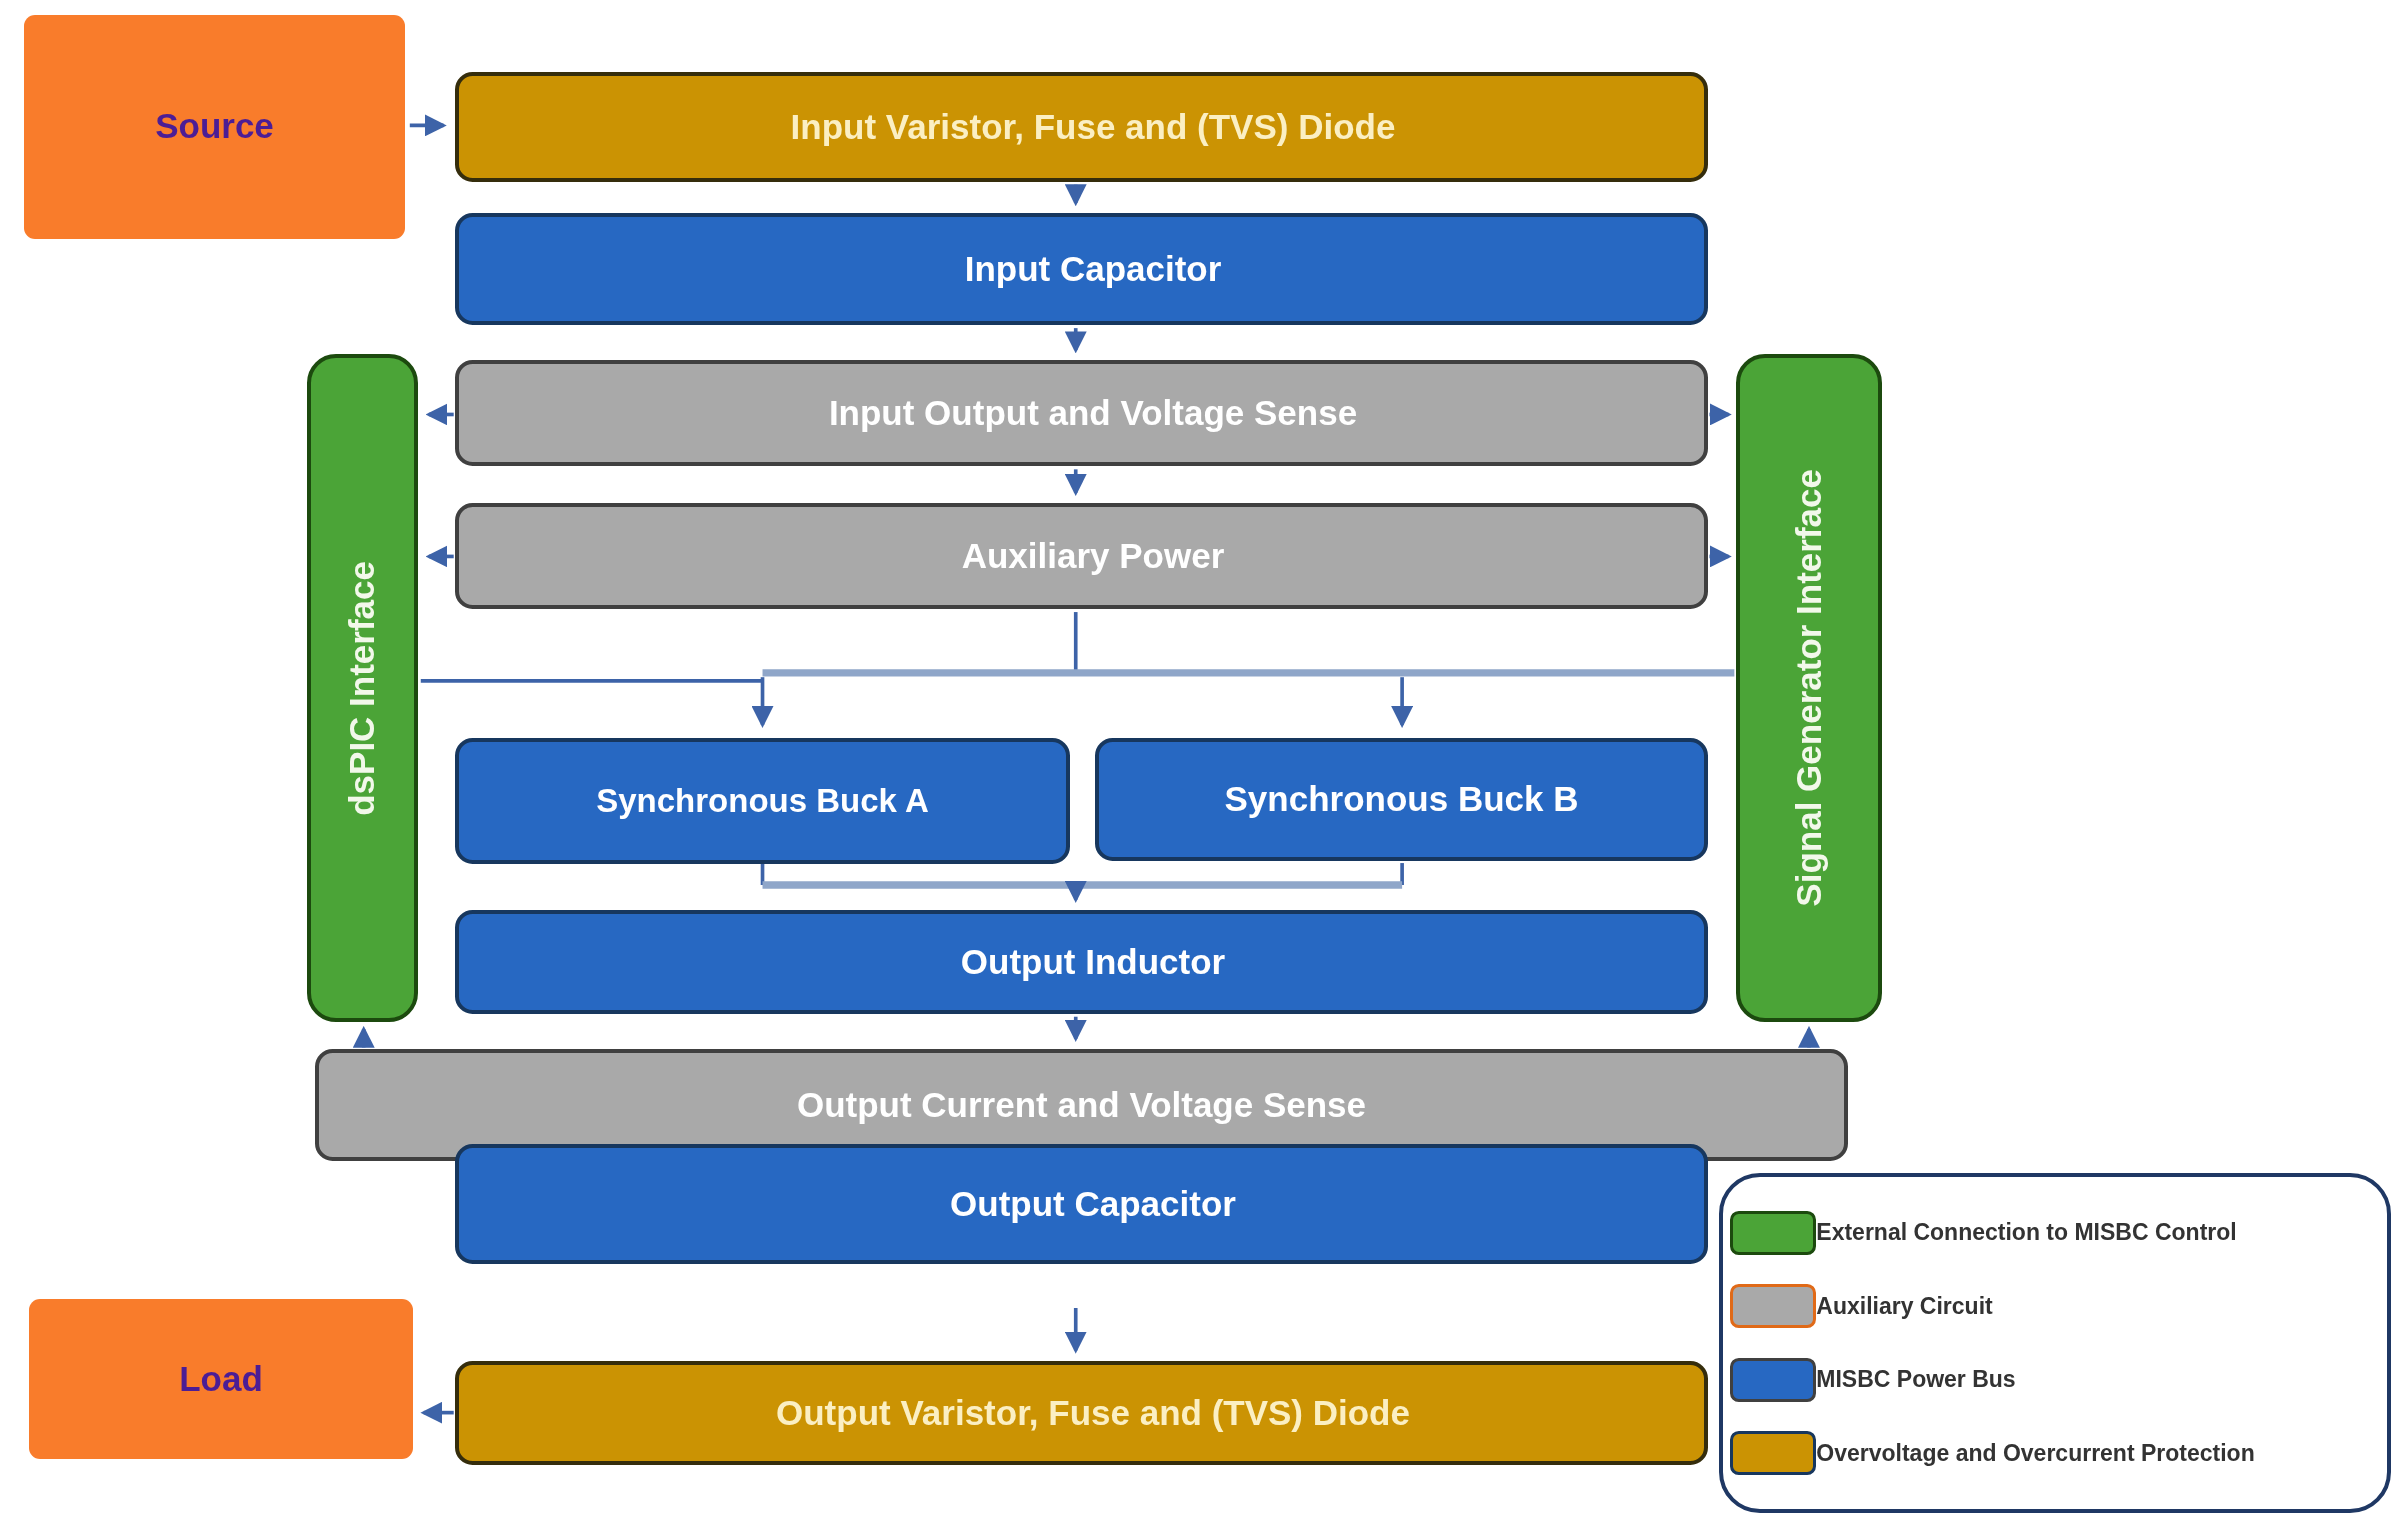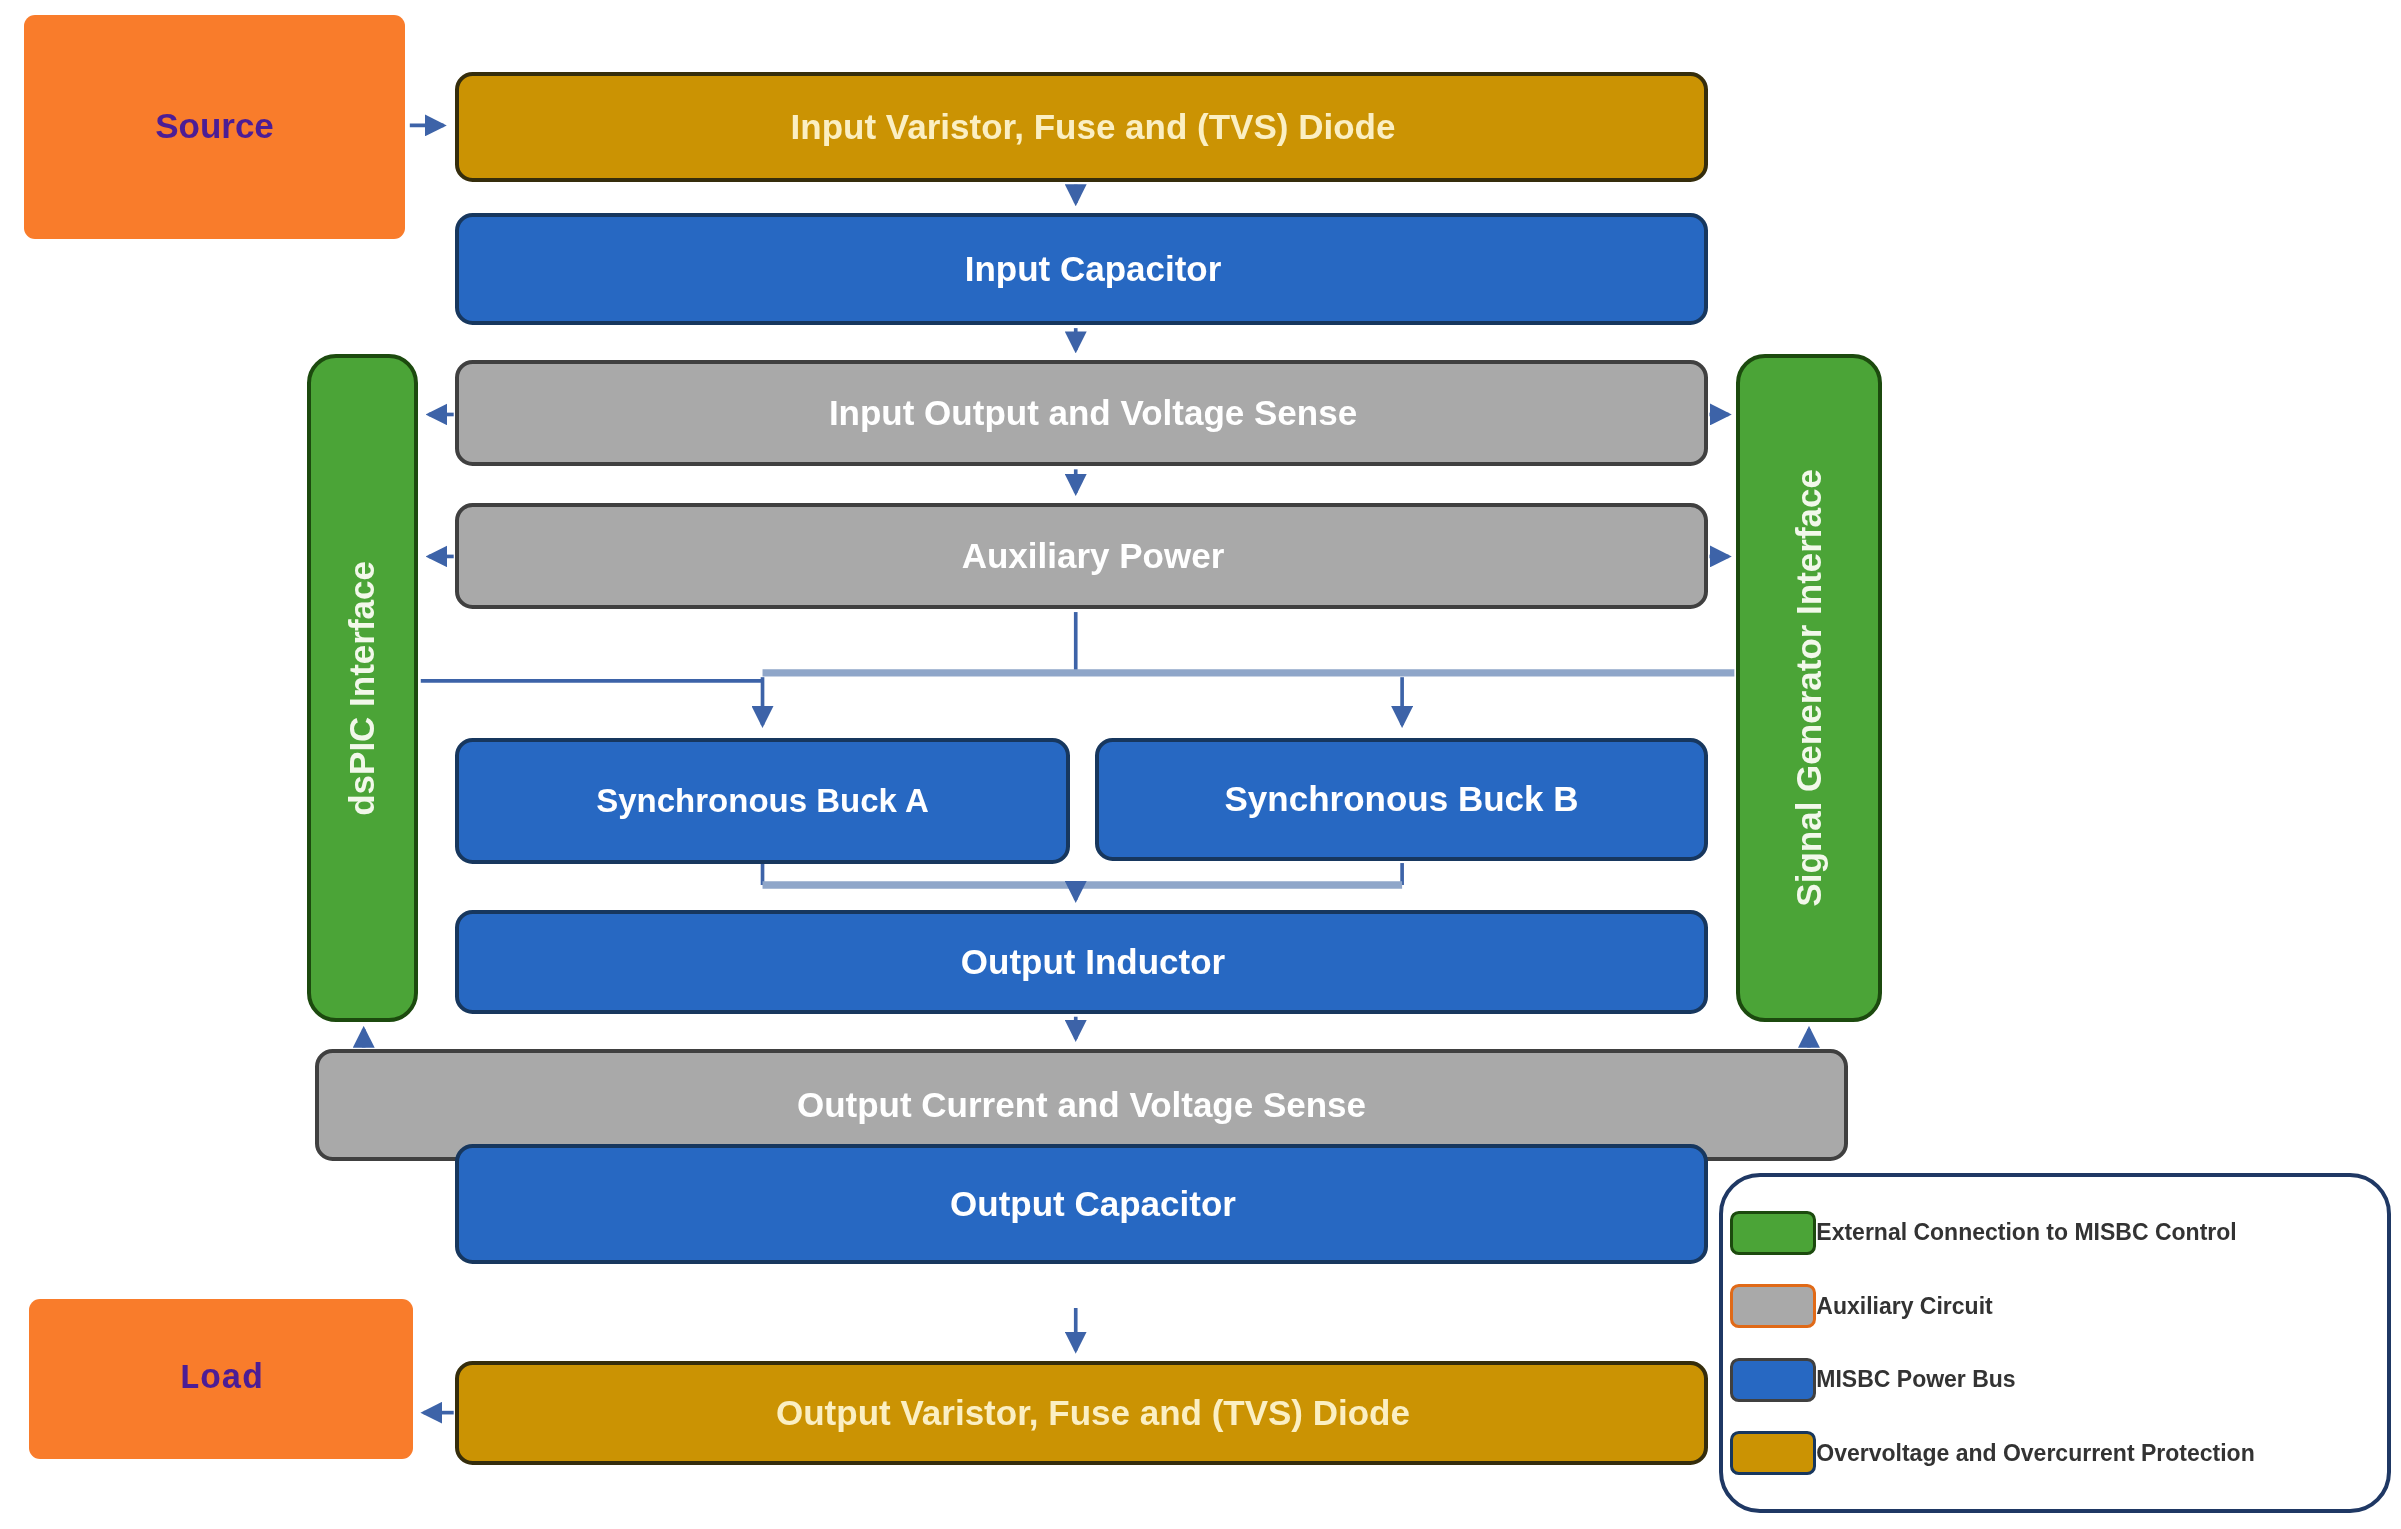--- a/index.html
+++ b/index.html
@@ -23,21 +23,21 @@
     line-height: 1.1;
   }
   
   .terminal {
     background: #F97C2B;
     border-radius: 11px;
     font-size: 35px;
     color: #4c1d95;
   }
   #n-source { left: 24px;  top: 14.6px;   width: 381px; height: 224px; }
-  #n-load   { left: 29px;  top: 1299px; width: 384px; height: 160px; font-family: Liberation Mono, monospace; }
+  #n-load   { left: 29px;  top: 1299px; width: 384px; height: 160px; }
 
   
   .gold { background: #CB9303; border: 4.4px solid #352D0C; color: #FBEFC3; }
   .blue { background: #2768C2; border: 4.4px solid #17375E; color: #FFFFFF; }
   .gray { background: #A9A9A9; border: 4.4px solid #404040; color: #FFFFFF; }
   .green{ background: #4BA437; border: 4.4px solid #1C4A0E; color: #F2F8EA; }
   .main-col { left: 455px; width: 1253px; border-radius: 17.6px; font-size: 35px; padding-left: 23px; }
 
   #n-input-varistor   { top: 72px;   height: 110px; }
   #n-input-capacitor  { top: 213px;  height: 112px; }

